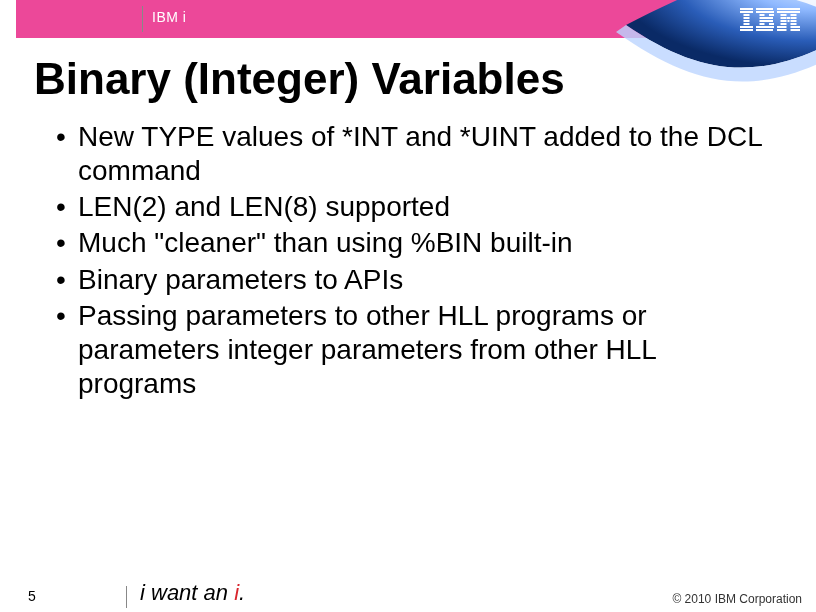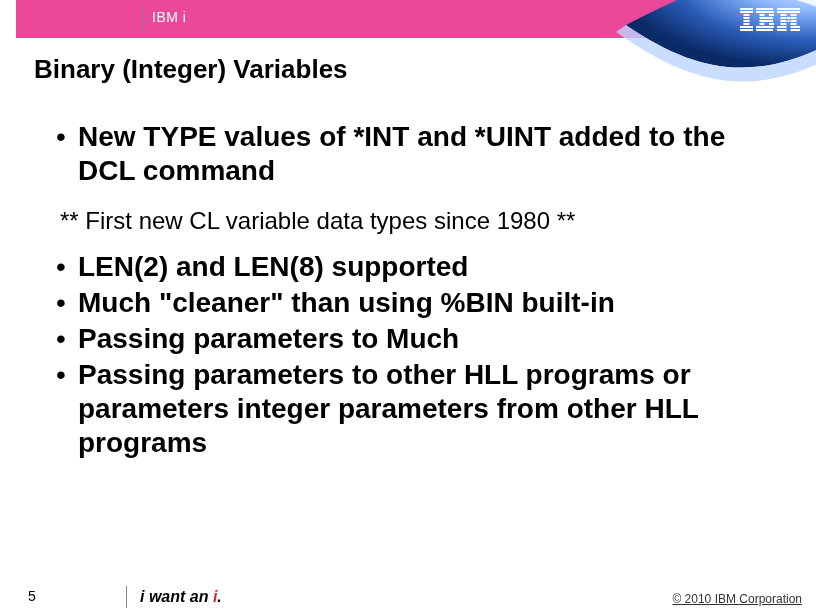--- a/index.html
+++ b/index.html
@@ -61,21 +61,21 @@
     top: 8px;
     right: 16px;
     width: 60px;
     height: 24px;
   }
   
   .title {
     position: absolute;
     top: 54px;
     left: 34px;
-    font-size: 26px;
+    font-size: 44px;
     font-weight: bold;
     color: #000;
   }
   
   .body {
     position: absolute;
     top: 120px;
     left: 60px;
     right: 50px;
     font-size: 28px;
@@ -86,21 +86,20 @@
     display: flex;
     margin-bottom: 2px;
   }
   .bullet .dot {
     flex: 0 0 auto;
     width: 22px;
     margin-left:-4px;
   }
   .bullet .txt {
     flex: 1 1 auto;
-    font-weight: bold;
   }
   .note {
     font-size: 24px;
     margin: 18px 0 14px 0;
   }
   
   .footer {
     position: absolute;
     bottom: 0;
     left: 0;
@@ -119,36 +118,35 @@
     left: 126px;
     bottom: 4px;
     height: 22px;
     width: 1px;
     background: #888;
   }
   .tagline {
     position: absolute;
     left: 140px;
     bottom: 6px;
-    font-size: 16px;
+    font-size: 22px;
     font-style: italic;
-    font-weight: bold;
+    font-weight: normal;
     color: #000;
   }
   .tagline .i-accent {
     color: #d9262e;
     font-style: italic;
   }
   .copyright {
     position: absolute;
     right: 14px;
     bottom: 6px;
     font-size: 12px;
     color: #333;
-    text-decoration: underline;
   }
 </style>
 </head>
 <body>
 
 <div class="slide">
 
   <div class="topbar">
     <div class="topbar-divider"></div>
     <div class="topbar-label">IBM i</div>
@@ -212,33 +210,32 @@
 
   <div class="title">Binary (Integer) Variables</div>
 
   <div class="body">
 
     <div class="bullet">
       <div class="dot">•</div>
       <div class="txt">New TYPE values of *INT and *UINT added to the DCL command</div>
     </div>
 
-    <div class="note">** First new CL variable data types since 1980 **</div>
 
     <div class="bullet">
       <div class="dot">•</div>
       <div class="txt">LEN(2) and LEN(8) supported</div>
     </div>
     <div class="bullet">
       <div class="dot">•</div>
       <div class="txt">Much "cleaner" than using %BIN built-in</div>
     </div>
     <div class="bullet">
       <div class="dot">•</div>
-      <div class="txt">Passing parameters to  Much</div>
+      <div class="txt">Binary parameters to  APIs</div>
     </div>
     <div class="bullet">
       <div class="dot">•</div>
       <div class="txt">Passing parameters to other HLL programs or parameters integer parameters from other HLL programs</div>
     </div>
 
   </div>
 
   <div class="footer">
     <div class="page-number">5</div>

